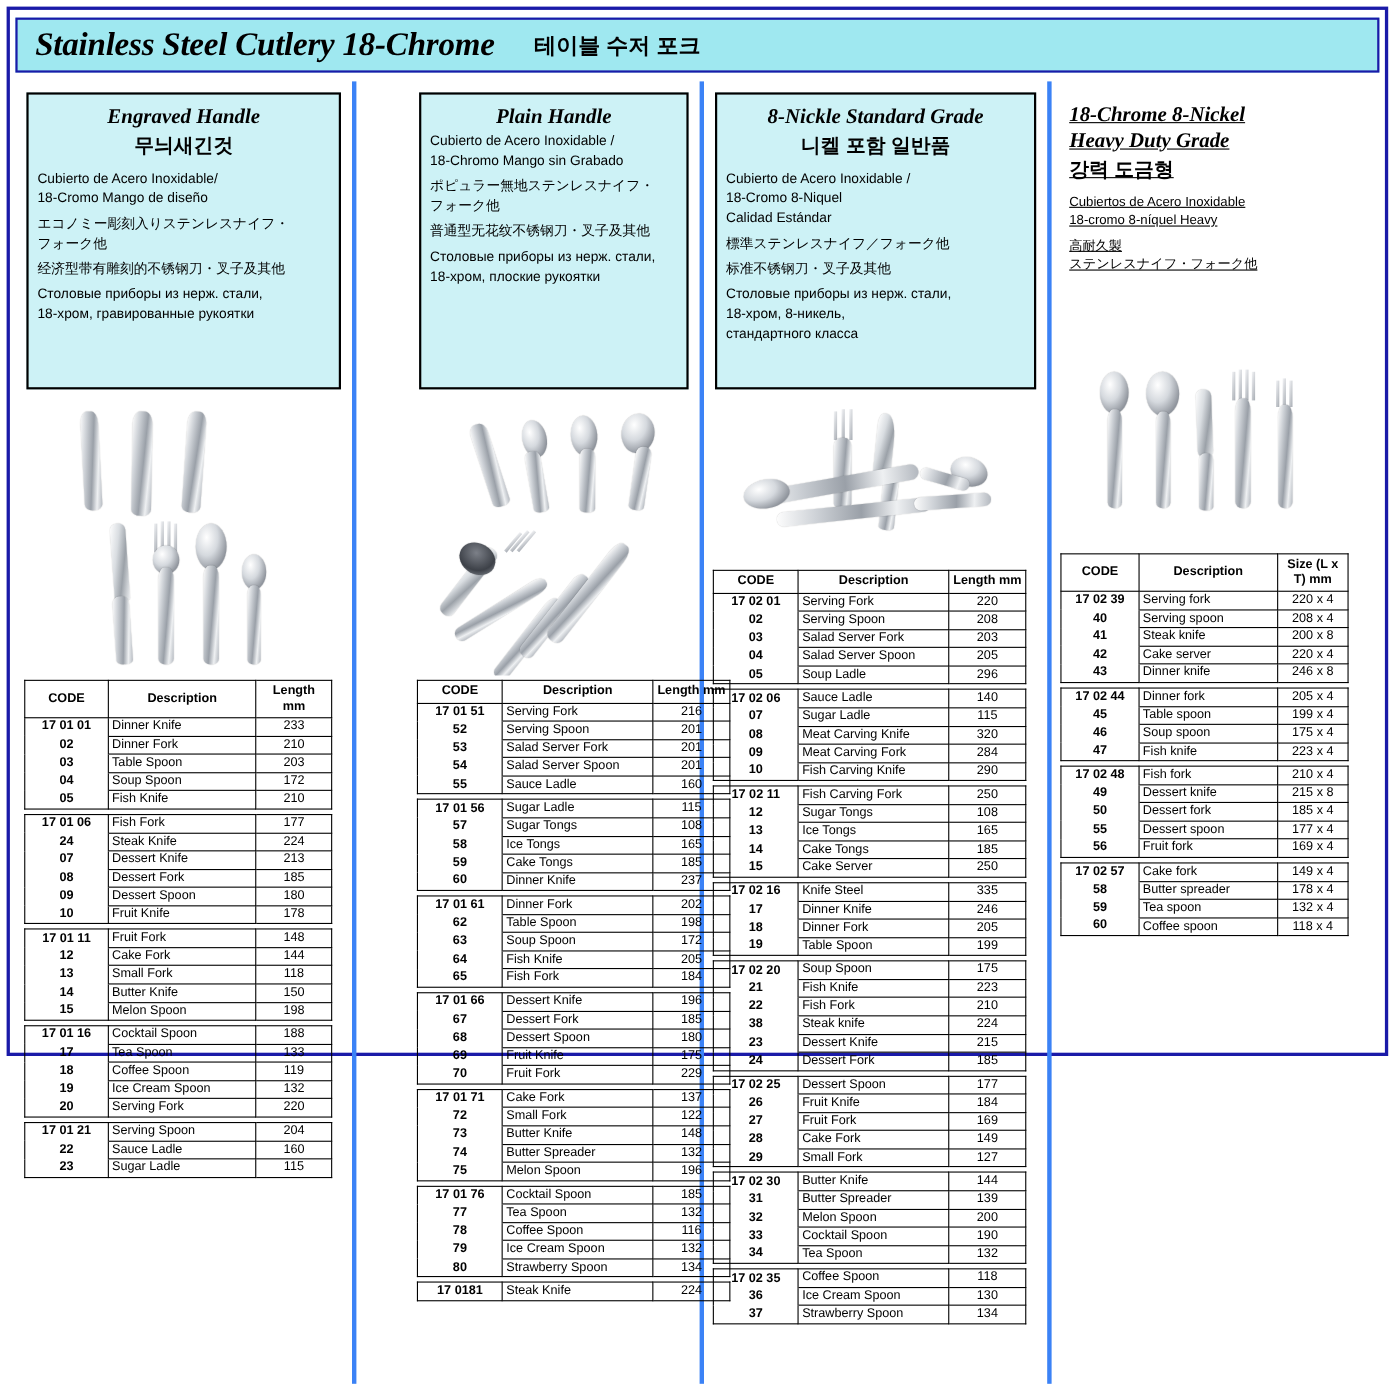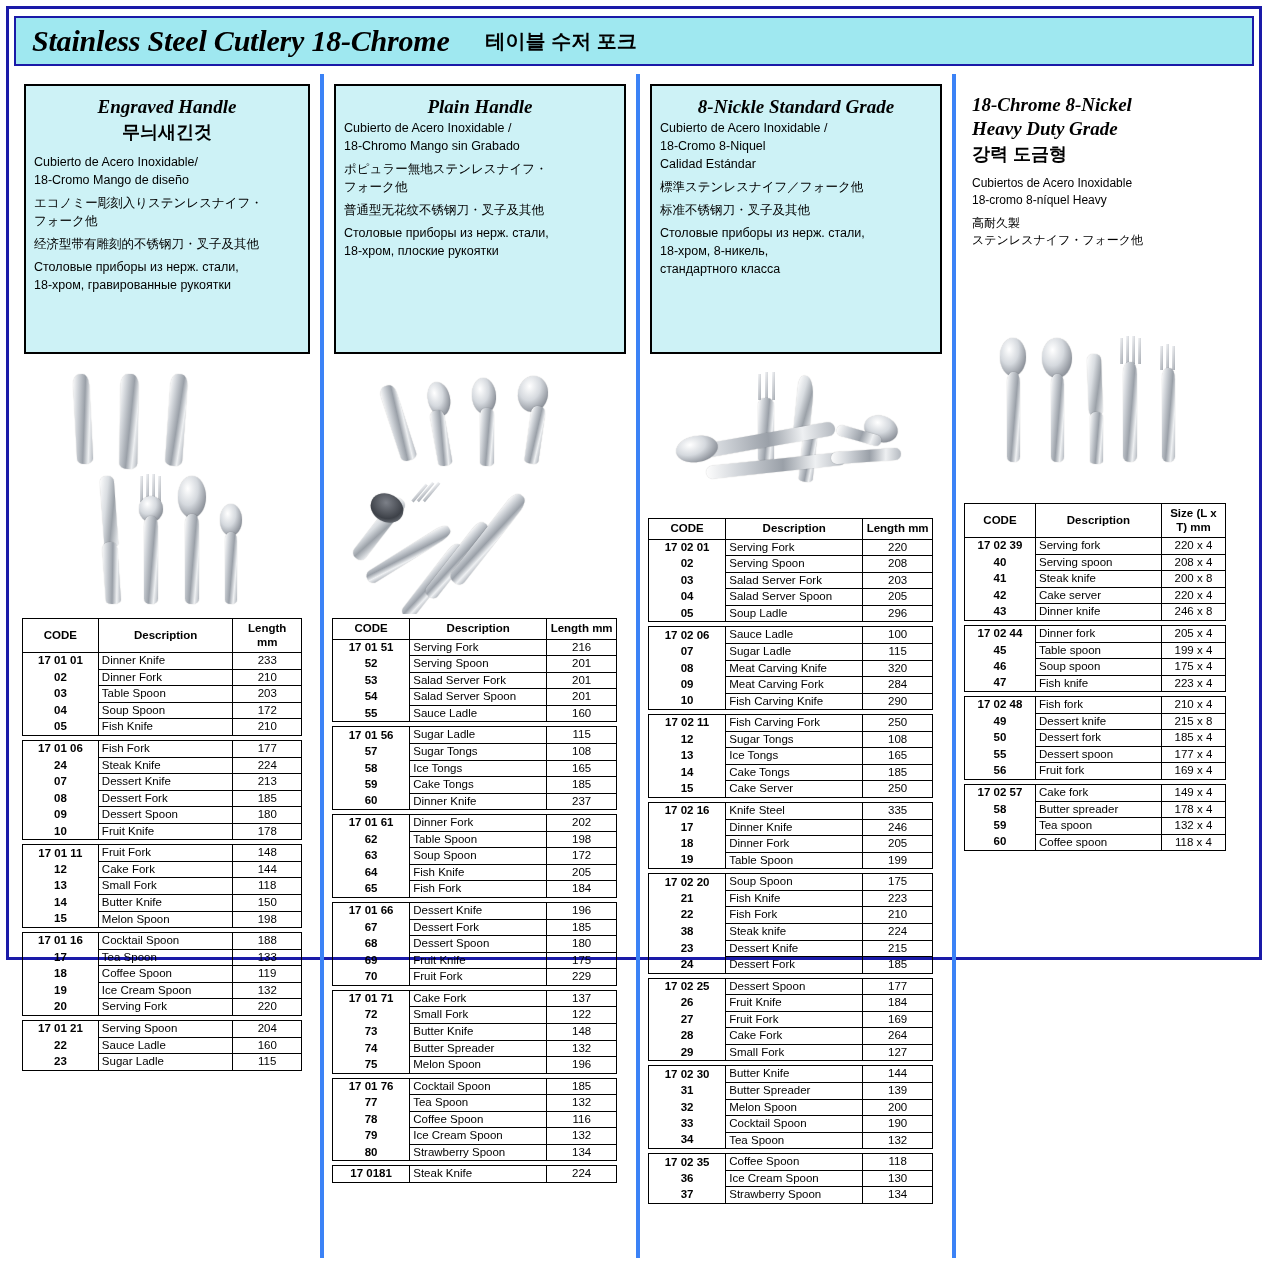--- a/index.html
+++ b/index.html
@@ -41,21 +41,21 @@
   .cols {
     position:absolute; left:14px; top:74px; width:1240px; height:1184px;
     display:flex;
   }
   .col {
     position:relative;
     border-right:4px solid #3b82f6;
   }
   .col:last-child { border-right:none; }
   .c1 { width:310px; }
-  .c2 { width:316px; }
+  .c2 { width:316px;padding-left:47px; }
   .c3 { width:316px; }
   .c4 { width:298px; }
 
   
   .hdr {
     margin:10px;
     border:2px solid #000;
     background:#cdf2f6;
     padding:8px 8px 10px 8px;
     min-height:270px;
@@ -559,20 +559,21 @@
               <td class="desc">Steak Knife</td>
               <td class="len">224</td>
             </tr>
           </tbody>
       </table>
     </div>
 
     <div class="col c3">
       <div class="hdr">
         <h2>8-Nickle Standard Grade</h2>
+        <h3>니켈 포함 일반품</h3>
         <p>Cubierto de Acero Inoxidable /</p>
         <p>18-Cromo 8-Niquel</p>
         <p>Calidad Estándar</p>
         <div class="gap"></div>
         <p>標準ステンレスナイフ／フォーク他</p>
         <div class="gap"></div>
         <p>标准不锈钢刀・叉子及其他</p>
         <div class="gap"></div>
         <p>Столовые приборы из нерж. стали,</p>
         <p>18-хром, 8-никель,</p>
@@ -631,21 +632,21 @@
               <td class="code nb-top">05</td>
               <td class="desc">Soup Ladle</td>
               <td class="len">296</td>
             </tr>
             <tr>
               <td colspan="3" style="border: none; height: 5px; padding: 0px;"></td>
             </tr>
             <tr class="grp-first">
               <td class="code nb-bot">17 02 06</td>
               <td class="desc">Sauce Ladle</td>
-              <td class="len">100</td>
+              <td class="len">140</td>
             </tr>
             <tr>
               <td class="code nb-top nb-bot">07</td>
               <td class="desc">Sugar Ladle</td>
               <td class="len">115</td>
             </tr>
             <tr>
               <td class="code nb-top nb-bot">08</td>
               <td class="desc">Meat Carving Knife</td>
               <td class="len">320</td>
@@ -758,21 +759,21 @@
               <td class="len">184</td>
             </tr>
             <tr>
               <td class="code nb-top nb-bot">27</td>
               <td class="desc">Fruit Fork</td>
               <td class="len">169</td>
             </tr>
             <tr>
               <td class="code nb-top nb-bot">28</td>
               <td class="desc">Cake Fork</td>
-              <td class="len">264</td>
+              <td class="len">149</td>
             </tr>
             <tr>
               <td class="code nb-top">29</td>
               <td class="desc">Small Fork</td>
               <td class="len">127</td>
             </tr>
             <tr>
               <td colspan="3" style="border: none; height: 5px; padding: 0px;"></td>
             </tr>
             <tr class="grp-first">
@@ -816,21 +817,21 @@
             <tr>
               <td class="code nb-top">37</td>
               <td class="desc">Strawberry Spoon</td>
               <td class="len">134</td>
             </tr>
           </tbody>
       </table>
     </div>
 
     <div class="col c4">
-      <div class="hdr nobox" style="min-height:230px;">
+      <div class="hdr nobox" style="min-height:230px;text-decoration:underline;">
         <h2 class="left">18-Chrome 8-Nickel</h2>
         <h2 class="left">Heavy Duty Grade</h2>
         <h3 class="left">강력 도금형</h3>
         <p class="sm">Cubiertos de Acero Inoxidable</p>
         <p class="sm">18-cromo 8-níquel Heavy</p>
         <div class="gap"></div>
         <p class="sm">高耐久製</p>
         <p class="sm">ステンレスナイフ・フォーク他</p>
       </div>
 

